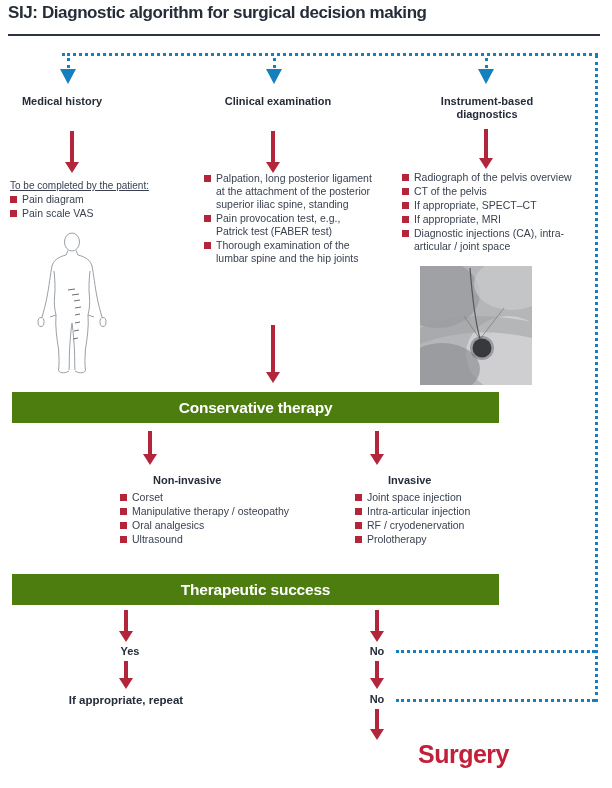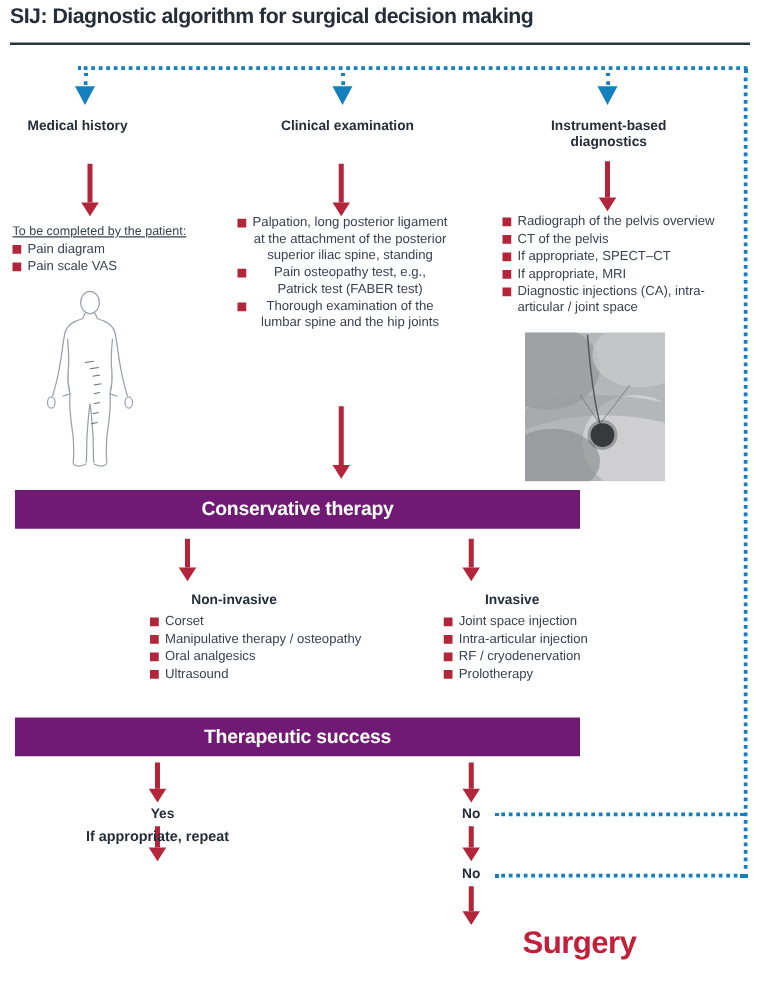--- a/index.html
+++ b/index.html
@@ -24,21 +24,21 @@
                 border-top:11px solid #b2253a;}
   
   .colhead{font-size:11px;font-weight:700;text-align:center;line-height:12.5px;color:#252d39;}
   .subhead{font-size:11px;font-weight:700;color:#252d39;padding-left:33px;}
   
   .list{display:flex;flex-direction:column;gap:1px;}
   .li{display:flex;gap:5px;font-size:10.5px;line-height:13px;color:#3a4150;}
   .sq{flex:0 0 auto;width:7px;height:7px;background:#b2253a;margin-top:2.5px;}
   .intro{font-size:10px;line-height:13px;color:#3a4150;text-decoration:underline;}
   
-  .banner{left:12px;width:452px;height:31px;background:#701a75;color:#ffffff;
+  .banner{left:12px;width:487px;height:31px;background:#4d7c0f;color:#ffffff;
           display:flex;align-items:center;justify-content:center;
           font-size:15.5px;font-weight:700;letter-spacing:-0.2px;}
   
   .ynlabel{font-size:11px;font-weight:700;text-align:center;color:#252d39;}
   .repeat{font-size:11.5px;font-weight:700;text-align:center;color:#252d39;}
   .surgery{font-size:25px;font-weight:700;letter-spacing:-0.5px;color:#c2203a;margin-left:44px;}
   svg{display:block;}
 </style>
 </head>
 <body>
@@ -114,28 +114,28 @@
           <path d="M46,70 l6,-1"></path>
         <path d="M47,77 l6,-1"></path>
           <path d="M47,84 l5,-1"></path>
           <path d="M47,92 l5,-1"></path>
         <path d="M46,100 l5,-1"></path>
           <path d="M45,108 l5,-1"></path>
       </g>
     </svg>
   </div>
 
-  <div class="abs list" style="left:190px;top:172px;width:168px;text-align:center;">
+  <div class="abs list" style="left:204px;top:172px;width:168px;">
     <div class="li">
         <span class="sq"></span>
         <span>Palpation, long posterior ligament at the attachment of the posterior superior iliac spine, standing</span>
       </div>
     <div class="li">
         <span class="sq"></span>
-        <span>Pain osteopathy test, e.g., Patrick test (FABER test)</span>
+        <span>Pain provocation test, e.g., Patrick test (FABER test)</span>
       </div>
     <div class="li">
         <span class="sq"></span>
         <span>Thorough examination of the lumbar spine and the hip joints</span>
       </div>
   </div>
 
   <div class="abs list" style="left:402px;top:171px;width:190px;">
     <div class="li">
         <span class="sq"></span>
@@ -251,21 +251,21 @@
 
   <div class="abs rarrow" style="left:119px;top:661px;height:28px;">
       <i class="stem"></i>
       <i class="head"></i>
     </div>
   <div class="abs rarrow" style="left:370px;top:661px;height:28px;">
       <i class="stem"></i>
       <i class="head"></i>
     </div>
 
-  <div class="abs repeat" style="left:40px;top:664px;width:172px;">If appropriate, repeat</div>
+  <div class="abs repeat" style="left:40px;top:694px;width:172px;">If appropriate, repeat</div>
   <div class="abs ynlabel" style="left:360px;top:693px;width:34px;">No</div>
   <div class="abs dot-h" style="left:396px;top:699px;width:199px;"></div>
 
   <div class="abs rarrow" style="left:370px;top:709px;height:31px;">
       <i class="stem"></i>
       <i class="head"></i>
     </div>
 
   <div class="abs surgery" style="left:374px;top:740px;">Surgery</div>
 

